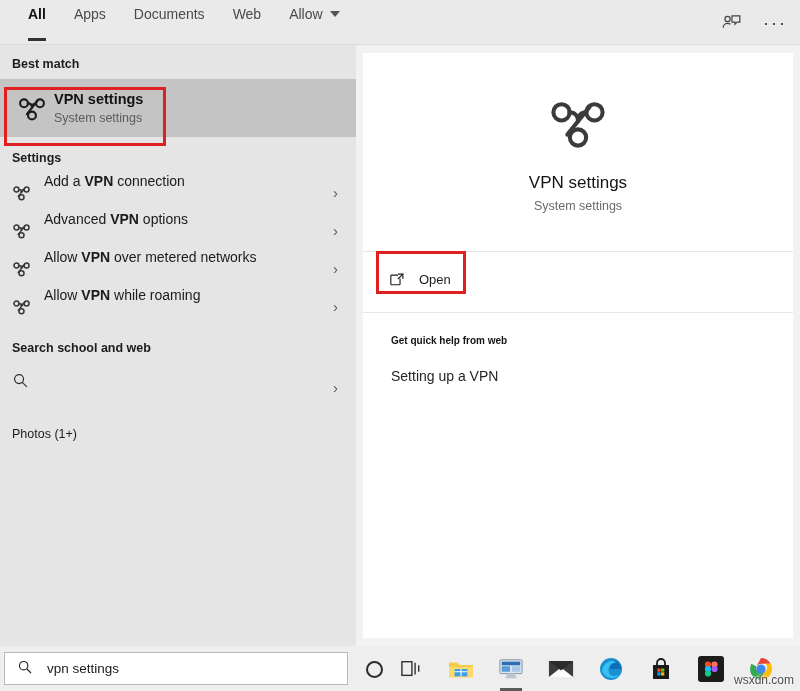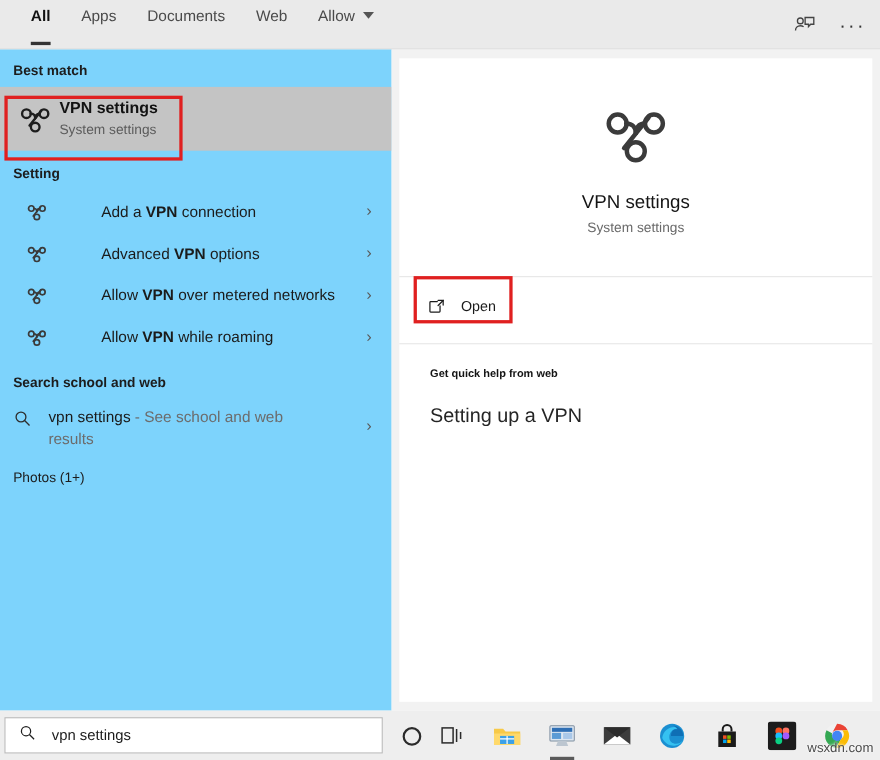--- a/index.html
+++ b/index.html
@@ -59,44 +59,43 @@
     width: 30px; height: 30px;
     display: flex; align-items: center; justify-content: center;
     color: #444;
   }
   .dots { font-size: 18px; letter-spacing: 2px; color: #333; line-height: 10px; }
 
   
   .leftpane {
     position: absolute; left: 0; top: 45px;
     width: 356px; height: 601px;
-    background: #7dd3fc;
+    background: #e5e5e5;
   }
   .section-head {
     font-size: 12.5px; font-weight: bold; color: #1c1c1c;
     padding: 12px 0 8px 12px;
   }
   .best-row {
     position: relative;
     height: 58px;
     background: #c4c4c4;
     display: flex; align-items: center;
     padding-left: 12px;
   }
   .best-icon { width: 40px; flex: 0 0 40px; display: flex; align-items: center; justify-content: center; }
   .best-text { display: flex; flex-direction: column; justify-content: center; margin-left: 2px; }
   .best-title { font-size: 14.5px; font-weight: bold; color: #121212; line-height: 19px; }
   .best-sub { font-size: 12.5px; color: #5c5c5c; line-height: 18px; }
 
   .list-item {
     position: relative;
     height: 38px;
-    display: flex; align-items: center;
-    padding-left: 24px;
-    gap: 36px;
+    display: flex; 
+    padding-left: 12px;
   }
   .li-icon { width: 32px; flex: 0 0 32px; display: flex; align-items: center; justify-content: flex-start; }
   .li-label { font-size: 14px; color: #1b1b1b; white-space: nowrap; }
   .li-label b { font-weight: bold; }
   .chev {
     position: absolute; right: 18px; top: 50%;
     transform: translateY(-50%);
     color: #5a5a5a; font-size: 15px;
   }
 
@@ -133,21 +132,21 @@
   }
   .hero-icon { margin-bottom: 16px; }
   .hero-title { font-size: 17px; color: #141414; margin-bottom: 6px; }
   .hero-sub { font-size: 12.5px; color: #6a6a6a; }
   .card-div { height: 1px; background: #e6e6e6; margin: 0 0px; }
   .open-row { height: 60px; display: flex; align-items: center; padding-left: 25px; position: relative; }
   .open-btn { display: flex; align-items: flex-start; gap: 14px; }
   .open-label { font-size: 13px; color: #1b1b1b; }
   .help-block { padding: 22px 0 0 28px; }
   .help-head { font-size: 10px; font-weight: bold; color: #141414; margin-bottom: 22px; }
-  .help-link { font-size: 18px; color: #252525; }
+  .help-link { font-size: 14px; color: #252525; }
 
   
   .redbox {
     position: absolute;
     border: 3px solid #e02020;
     pointer-events: none;
   }
 
   
   .taskbar {
@@ -235,21 +234,21 @@
           <path d="M20.3 11c-3 0-4.3 2-4.3 4.5"></path>
           <path d="M22 8.2 L10.5 22.5"></path>
         </svg>
       </div>
       <div class="best-text">
         <div class="best-title">VPN settings</div>
         <div class="best-sub">System settings</div>
       </div>
     </div>
 
-    <div class="section-head" style="padding-top:14px;">Setting</div>
+    <div class="section-head" style="padding-top:14px;">Settings</div>
 
     <div class="list-item">
       <div class="li-icon">
         <svg width="19" height="19" viewBox="0 0 32 32" fill="none" stroke="#3a3a3a" stroke-width="2.6" stroke-linecap="round">
           <circle cx="7.5" cy="11" r="4.2"></circle>
             <circle cx="24.5" cy="11" r="4.2"></circle>
             <circle cx="16" cy="24" r="4.2"></circle>
           <path d="M11.5 11c3 0 4.5 2 4.5 4.5"></path>
             <path d="M20.3 11c-3 0-4.3 2-4.3 4.5"></path>
             <path d="M22 8.2 L10.5 22.5"></path>
@@ -313,23 +312,20 @@
     </div>
 
     <div class="section-head" style="padding-top:16px;">Search school and web</div>
 
     <div class="web-item">
       <div class="web-icon">
         <svg width="17" height="17" viewBox="0 0 24 24" fill="none" stroke="#2e2e2e" stroke-width="1.7">
           <circle cx="10" cy="10" r="6.3"></circle>
             <path d="M14.6 14.6 L21 21"></path>
         </svg>
-      </div>
-      <div class="web-text">
-        <span>vpn settings</span><span class="muted"> - See school and web results</span>
       </div>
       <span class="chev" style="top:24px;">›</span>
     </div>
 
     <div class="photos-head">Photos (1+)</div>
   </div>
 
   <div class="rightpane">
     <div class="card">
 

